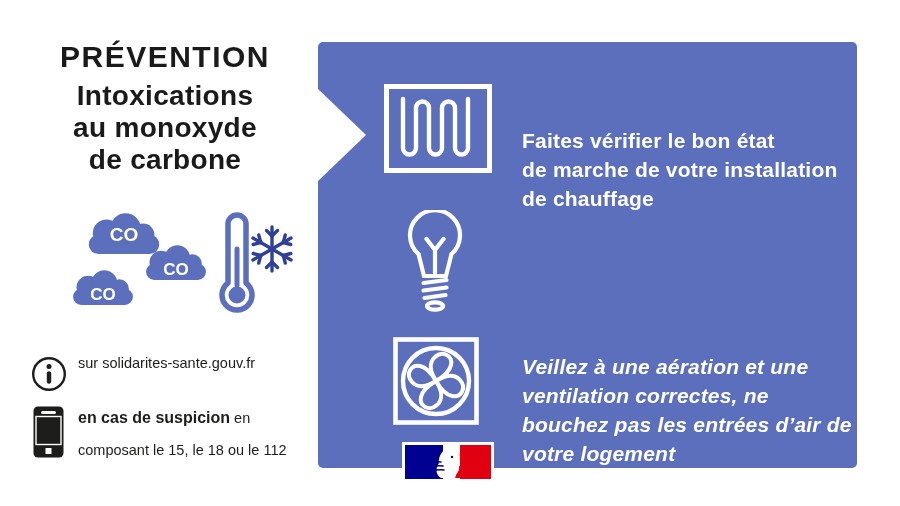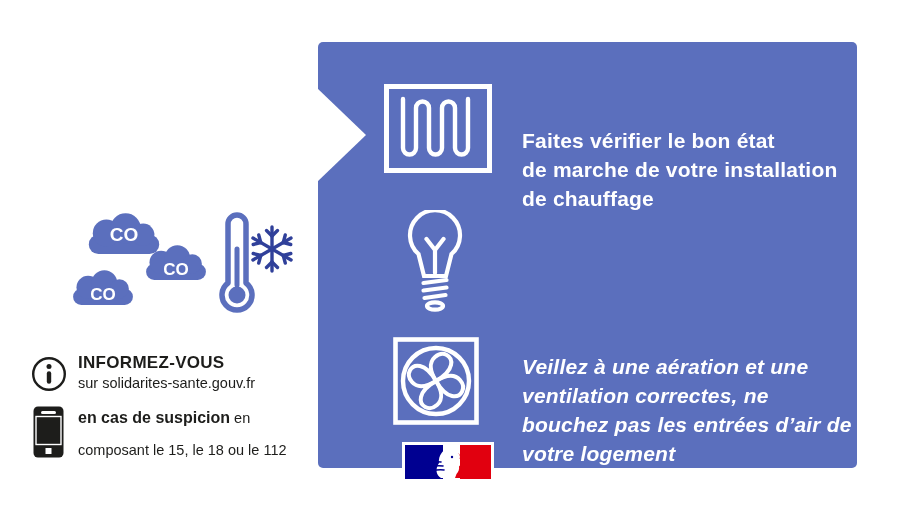--- a/index.html
+++ b/index.html
@@ -56,20 +56,26 @@
   .gov-logo{
     position:absolute;left:402px;top:442px;width:92px;height:40px;
     background:#ffffff;display:flex;align-items:center;justify-content:center;
   }
 </style>
 </head>
 <body>
 
 <div class="stage">
 
+  <div class="title-block">
+    <div class="title-kicker">PRÉVENTION</div>
+    <div class="title-main">Intoxications
+au monoxyde
+de carbone</div>
+  </div>
 
   <svg class="illustration" width="244" height="124" viewBox="0 0 244 124">
     <defs>
       <g id="cloud">
         <rect x="6" y="26" width="88" height="24" rx="12" fill="#5b6fbd"></rect>
         <circle cx="28" cy="24" r="17" fill="#5b6fbd"></circle>
         <circle cx="52" cy="18" r="19" fill="#5b6fbd"></circle>
         <circle cx="74" cy="26" r="14" fill="#5b6fbd"></circle>
       </g>
     </defs>
@@ -106,21 +112,20 @@
       <text x="37" y="97" text-anchor="middle" fill="#ffffff" font-family="Liberation Sans, sans-serif" font-size="17" font-weight="bold">CO</text>
     </g>
   </svg>
 
   <svg class="info-icon-box" width="38" height="38" viewBox="0 0 38 38">
     <circle cx="19" cy="19" r="15.8" fill="none" stroke="#1d1d1b" stroke-width="2.4"></circle>
     <circle cx="19" cy="11.6" r="2.5" fill="#1d1d1b"></circle>
     <rect x="16.8" y="16.2" width="4.4" height="12.5" rx="2.2" fill="#1d1d1b"></rect>
   </svg>
   <div class="info-text">
-    <div class="info-heading">INFORMEZ-VOUS</div>
     <div class="info-sub">sur solidarites-sante.gouv.fr</div>
   </div>
 
   <svg class="phone-icon-box" width="31" height="52" viewBox="0 0 31 52">
     <rect x="0.5" y="0.5" width="30" height="51" rx="4.5" fill="#1d1d1b"></rect>
     <rect x="8" y="5" width="15" height="3" rx="1.5" fill="#ffffff"></rect>
     <rect x="3" y="10.5" width="25" height="28" fill="none" stroke="#ffffff" stroke-width="1.4"></rect>
     <rect x="12.5" y="42" width="6" height="6" fill="#ffffff"></rect>
   </svg>
   <div class="sos-text">

